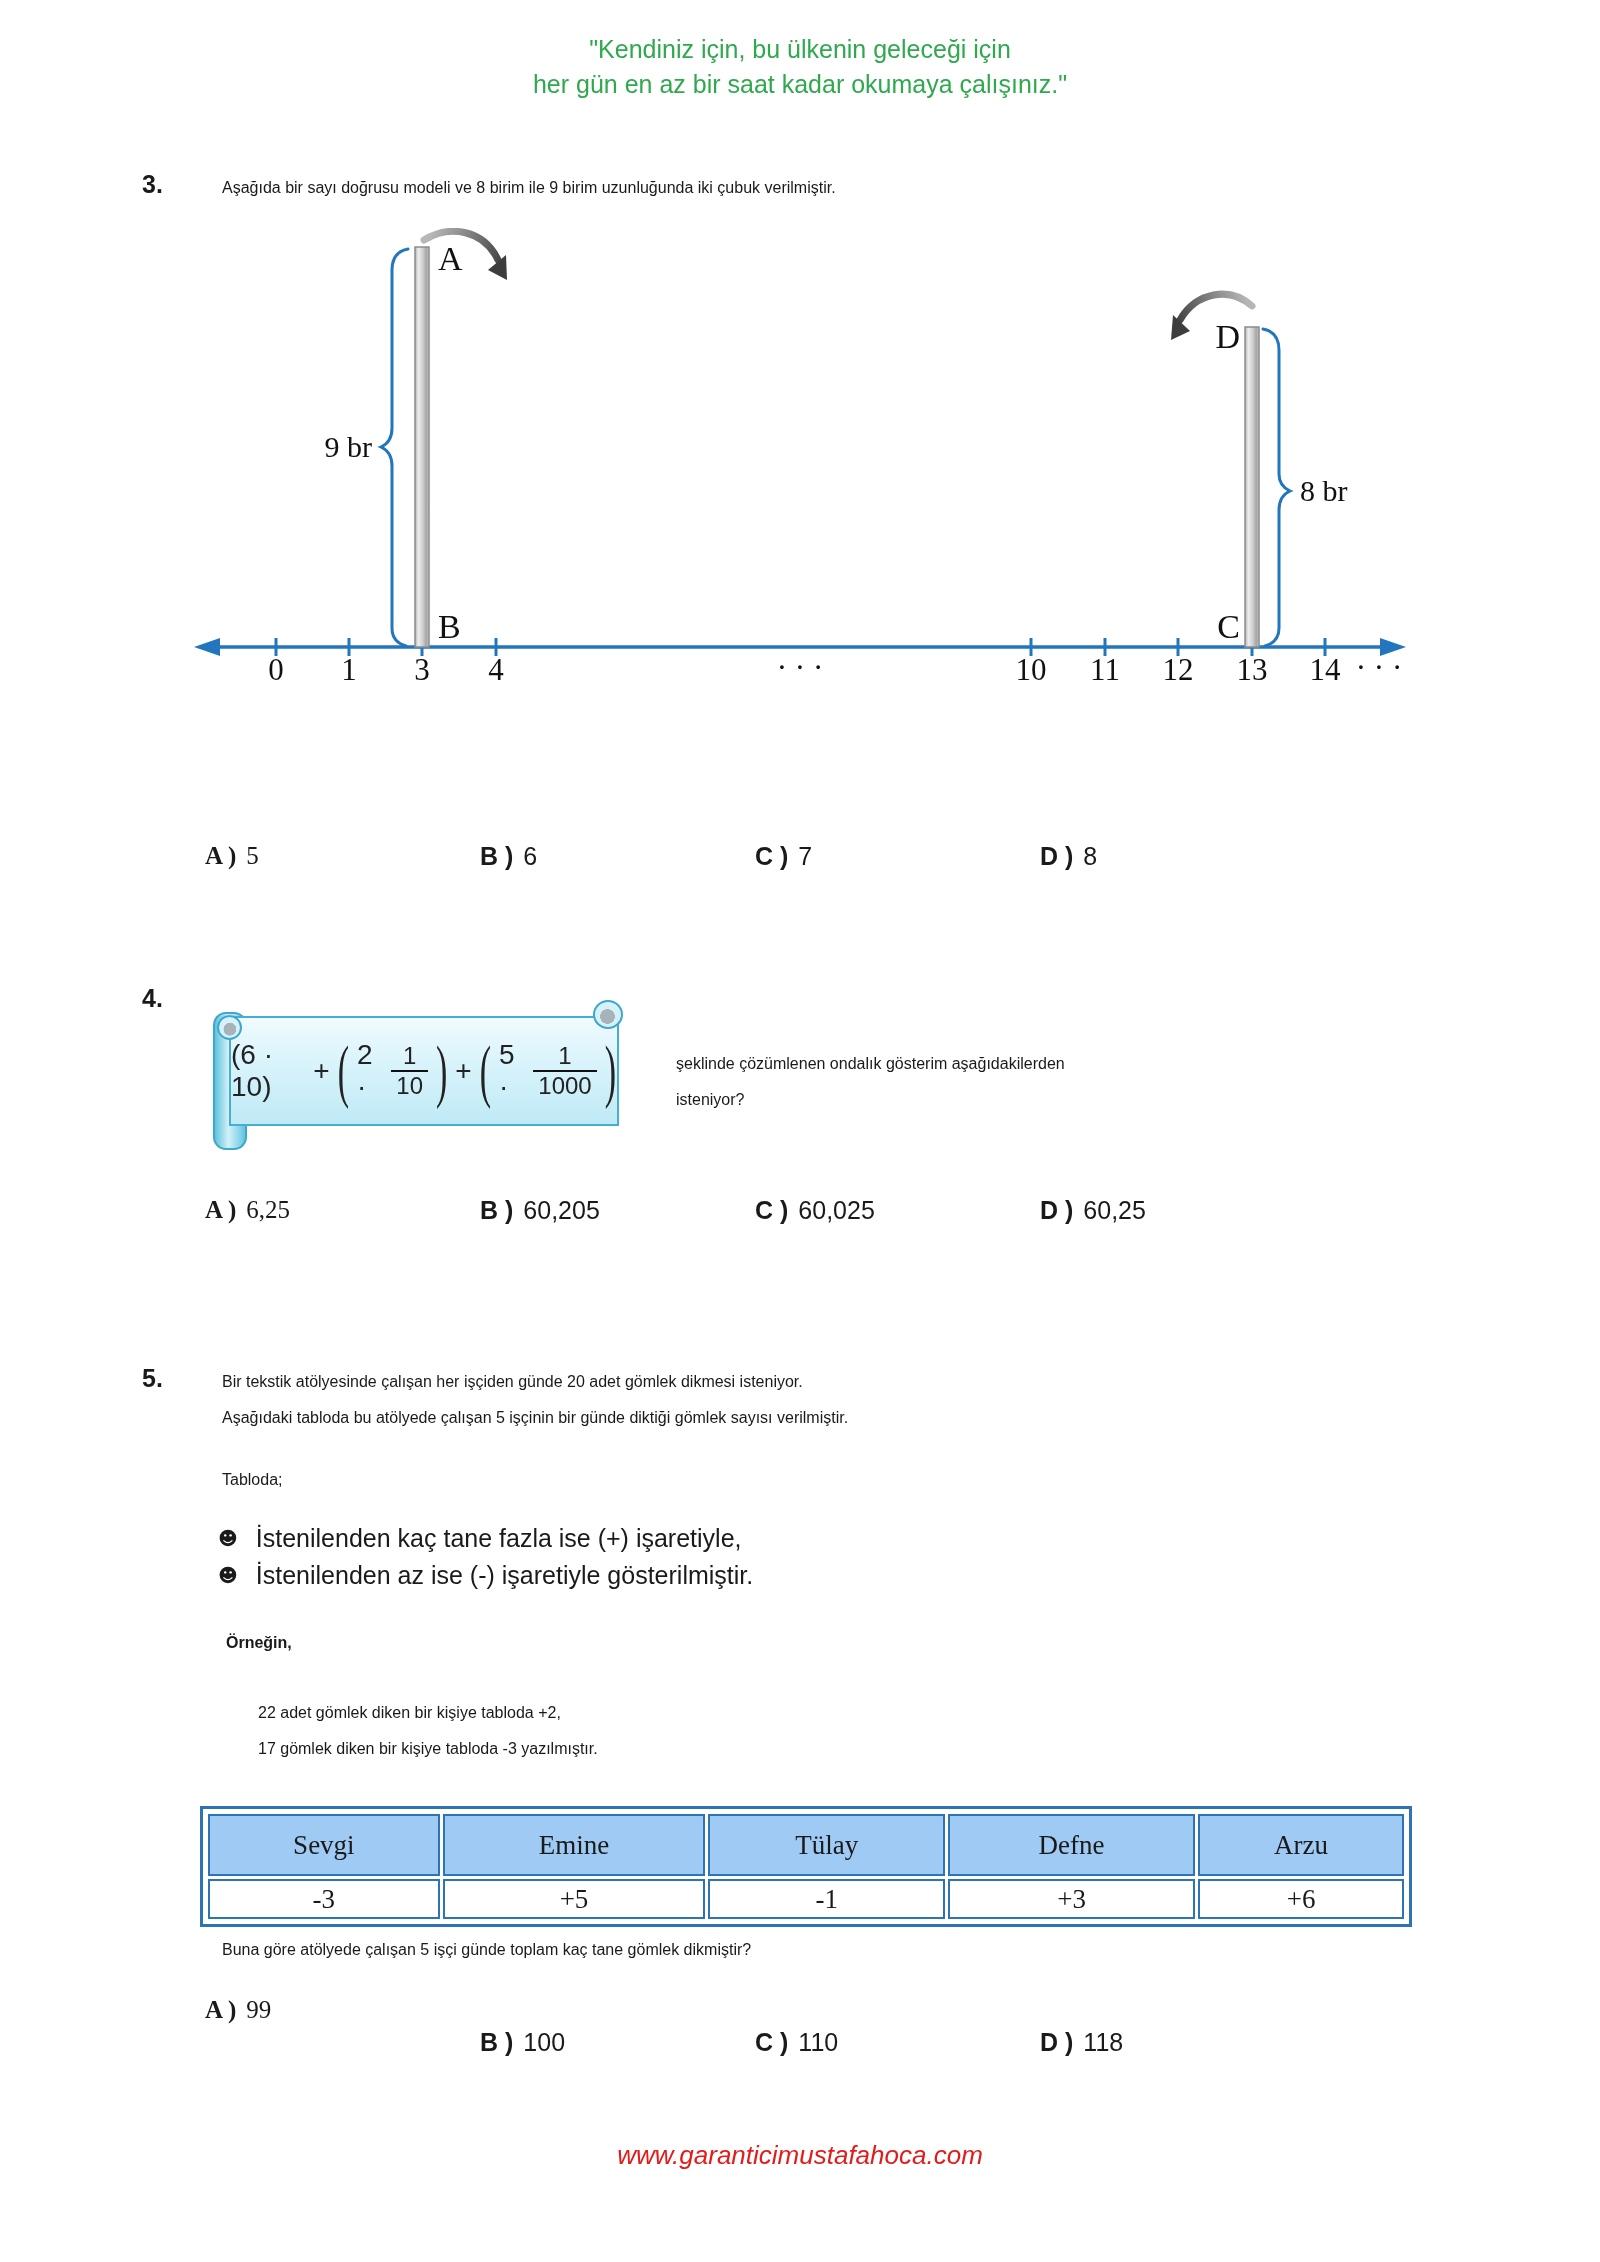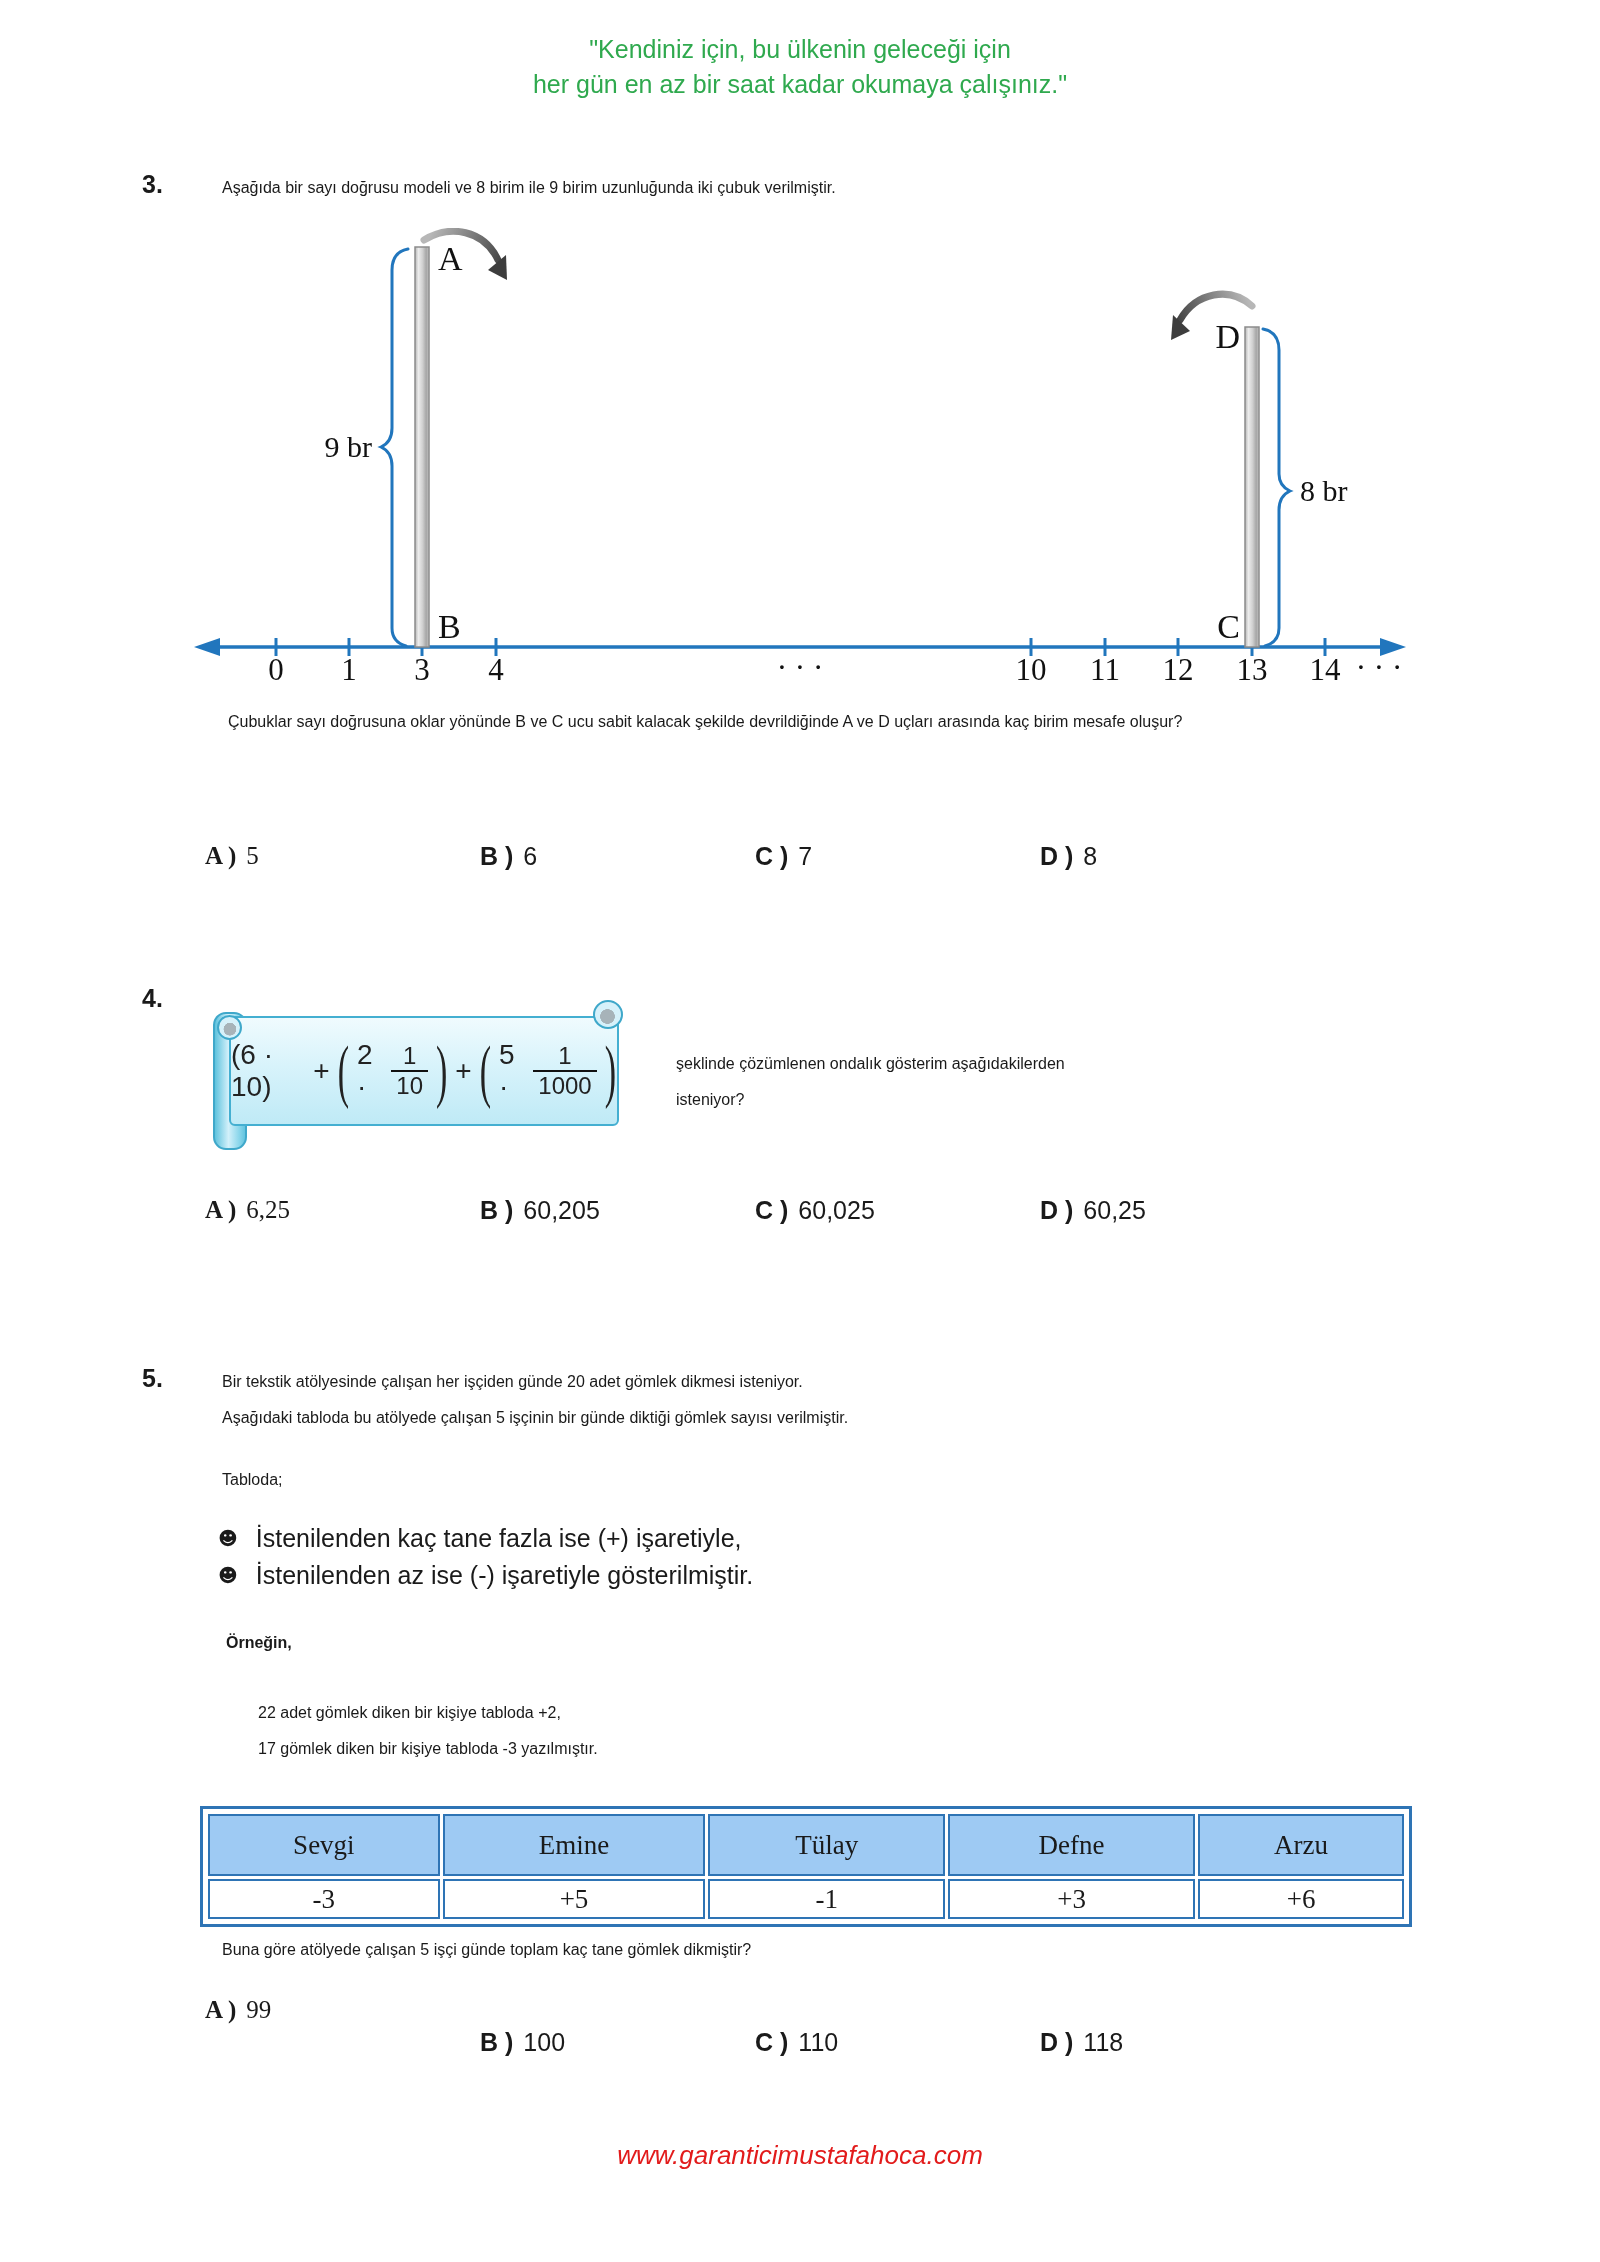--- a/index.html
+++ b/index.html
@@ -23,21 +23,21 @@
 
   
   .scroll-banner{position:absolute;left:213px;top:1006px;width:420px;height:150px;}
   .scroll-roll{position:absolute;left:0;top:6px;width:30px;height:134px;
         background:linear-gradient(90deg,#5fc3de 0%,#d2f0fa 45%,#8fd8ec 78%,#63c4df 100%);
         border:2px solid #3fa8ca;border-radius:13px;}
   .roll-curl{position:absolute;left:4px;top:9px;width:21px;height:21px;border-radius:50%;
         border:2px solid #3fa8ca;
         background:radial-gradient(circle at 52% 58%,#a7b3b9 0%,#a7b3b9 38%,#d6f1fa 40%);}
   .scroll-body{position:absolute;left:16px;top:10px;width:386px;height:106px;
-        border:2.5px solid #44afd1;border-radius:6px;
+        border:2.5px solid #44afd1;border-radius:0;
         background:linear-gradient(180deg,#f0fbfe 0%,#d8f3fb 45%,#bfeaf6 100%);
         display:flex;align-items:center;justify-content:center;column-gap:7px;
         font-size:28px;color:#222;}
   .tr-curl{position:absolute;left:380px;top:-6px;width:26px;height:25px;border-radius:50%;
         border:2px solid #3fa8ca;
         background:radial-gradient(circle at 48% 58%,#a7b3b9 0%,#a7b3b9 36%,#d6f1fa 38%);}
   .frac{display:inline-flex;flex-direction:column;align-items:stretch;text-align:center;
         font-size:24px;line-height:1.15;}
   .frac .num{border-bottom:2.5px solid #111;padding:0 5px;}
   .frac .den{padding:0 5px;}
@@ -141,21 +141,20 @@
     <g>
       <path d="M 284 12 C 310 -4 344 2 358 32" fill="none" stroke="url(#arrowGradL)" stroke-width="7" stroke-linecap="round"></path>
       <polygon points="367,52 348,42 366,27" fill="#3d3d3d"></polygon>
     </g>
     <g>
       <path d="M 1112 78 C 1090 58 1056 64 1040 92" fill="none" stroke="url(#arrowGradR)" stroke-width="7" stroke-linecap="round"></path>
       <polygon points="1031,112 1050,103 1033,87" fill="#3d3d3d"></polygon>
     </g>
   </svg>
 
-  <div class="qtext para-indent" style="left:204px;top:704px;width:1260px;">Çubuklar sayı doğrusuna oklar yönünde B ve C ucu sabit kalacak şekilde devrildiğinde A ve D uçları arasında kaç birim mesafe oluşur?</div>
 
   <div>
     <span class="opt o1" style="top:842px;"><b>A )</b><span class="val">5</span></span>
     <span class="opt o2" style="top:842px;"><b>B )</b><span class="val">6</span></span>
     <span class="opt o3" style="top:842px;"><b>C )</b><span class="val">7</span></span>
     <span class="opt o4" style="top:842px;"><b>D )</b><span class="val">8</span></span>
   </div>
 
   <div class="qnum" style="left:142px;top:984px;">4.</div>
 

